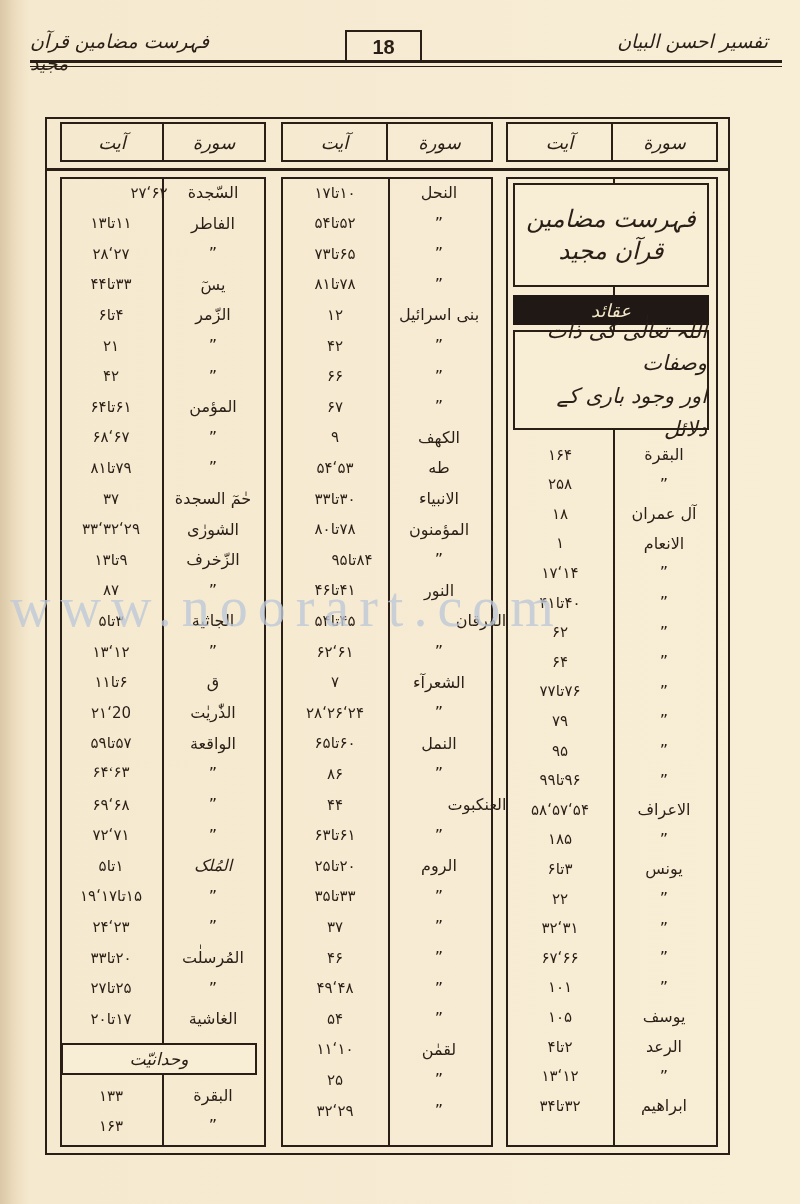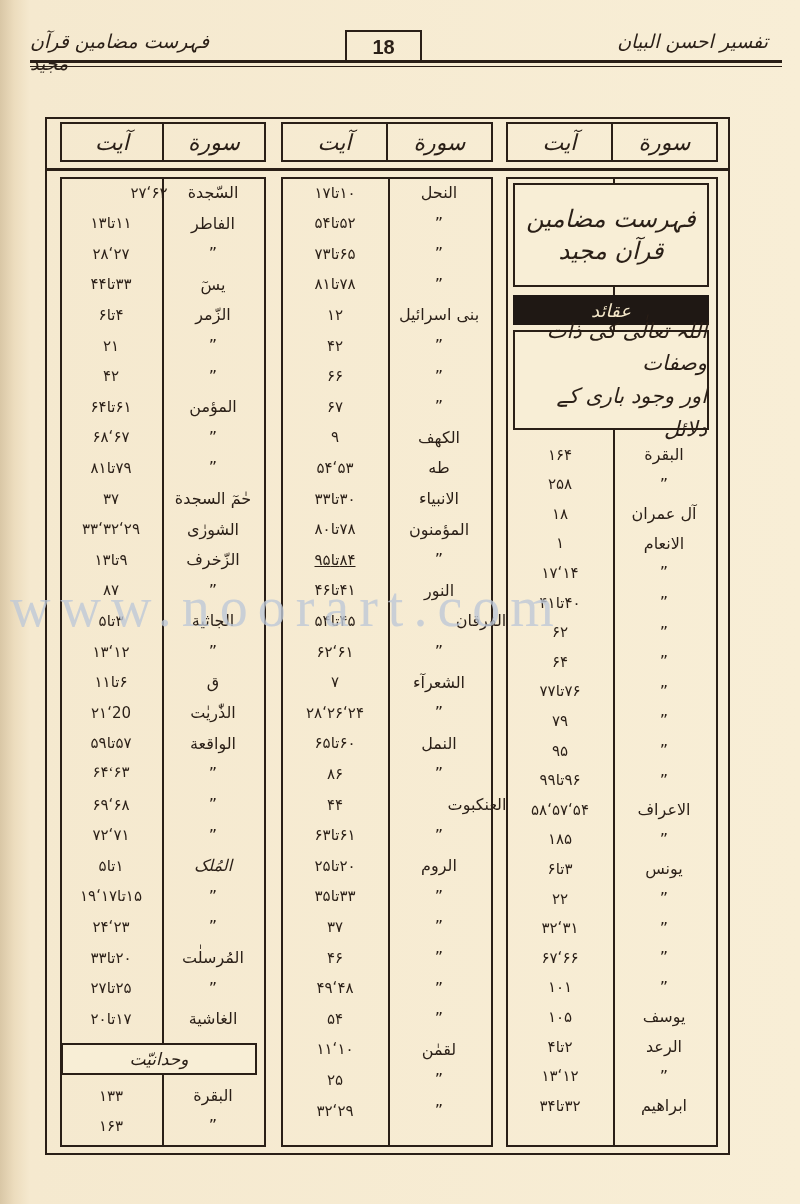--- a/index.html
+++ b/index.html
@@ -36,21 +36,21 @@
     position: absolute; left: 45px; top: 117px; width: 685px; height: 1038px;
     border: 2px solid #2a1f17; box-sizing: border-box;
   }
   .hcell {
     position: absolute; top: 122px; height: 40px;
     border: 2px solid #2a1f17; box-sizing: border-box;
     display: flex;
   }
   .hcell > div {
     flex: 1; display: flex; align-items: center; justify-content: center;
-    font-size: 22px; font-style: italic;
+    font-size: 18px; font-style: italic;
   }
   .hcell > div + div { border-left: 2px solid #2a1f17; }
   .hsep {
     position: absolute; left: 47px; width: 681px; top: 168px; height: 3px; background: #2a1f17;
   }
 
   .col {
     position: absolute; top: 177px; height: 970px;
     border: 2px solid #2a1f17; box-sizing: border-box;
   }
@@ -209,21 +209,21 @@
       <div class="row ayat" style="left: 285px; width: 100px; top: 394.2px; justify-content: center;">۶۷</div>
       <div class="row surah" style="left: 389px; width: 100px; top: 394.2px; justify-content: center;">”</div>
       <div class="row ayat" style="left: 285px; width: 100px; top: 424.8px; justify-content: center;">۹</div>
       <div class="row surah" style="left: 389px; width: 100px; top: 424.8px; justify-content: center;">الکهف</div>
       <div class="row ayat" style="left: 285px; width: 100px; top: 455.4px; justify-content: center;">۵۳‘۵۴</div>
       <div class="row surah" style="left: 389px; width: 100px; top: 455.4px; justify-content: center;">طه</div>
       <div class="row ayat" style="left: 285px; width: 100px; top: 486px; justify-content: center;">۳۰تا۳۳</div>
       <div class="row surah" style="left: 389px; width: 100px; top: 486px; justify-content: center;">الانبیاء</div>
       <div class="row ayat" style="left: 285px; width: 100px; top: 516.6px; justify-content: center;">۷۸تا۸۰</div>
       <div class="row surah" style="left: 389px; width: 100px; top: 516.6px; justify-content: center;">المؤمنون</div>
-      <div class="row ayat" style="left: 285px; width: 100px; top: 547.2px; justify-content: center; text-decoration: underline;">۸۴تا۹۵</div>
+      <div class="row ayat" style="left: 302px; width: 100px; top: 547.2px; justify-content: center;">۸۴تا۹۵</div>
       <div class="row surah" style="left: 389px; width: 100px; top: 547.2px; justify-content: center;">”</div>
       <div class="row ayat" style="left: 285px; width: 100px; top: 577.8px; justify-content: center;">۴۱تا۴۶</div>
       <div class="row surah" style="left: 389px; width: 100px; top: 577.8px; justify-content: center;">النور</div>
       <div class="row ayat" style="left: 285px; width: 100px; top: 608.4px; justify-content: center;">۴۵تا۵۴</div>
       <div class="row surah" style="left: 389px; width: 100px; top: 608.4px; justify-content: center; padding-left: 42px;">الفرقان</div>
       <div class="row ayat" style="left: 285px; width: 100px; top: 639px; justify-content: center;">۶۱‘۶۲</div>
       <div class="row surah" style="left: 389px; width: 100px; top: 639px; justify-content: center;">”</div>
       <div class="row ayat" style="left: 285px; width: 100px; top: 669.6px; justify-content: center;">۷</div>
       <div class="row surah" style="left: 389px; width: 100px; top: 669.6px; justify-content: center;">الشعرآء</div>
       <div class="row ayat" style="left: 285px; width: 100px; top: 700.2px; justify-content: center;">۲۴‘۲۶‘۲۸</div>

